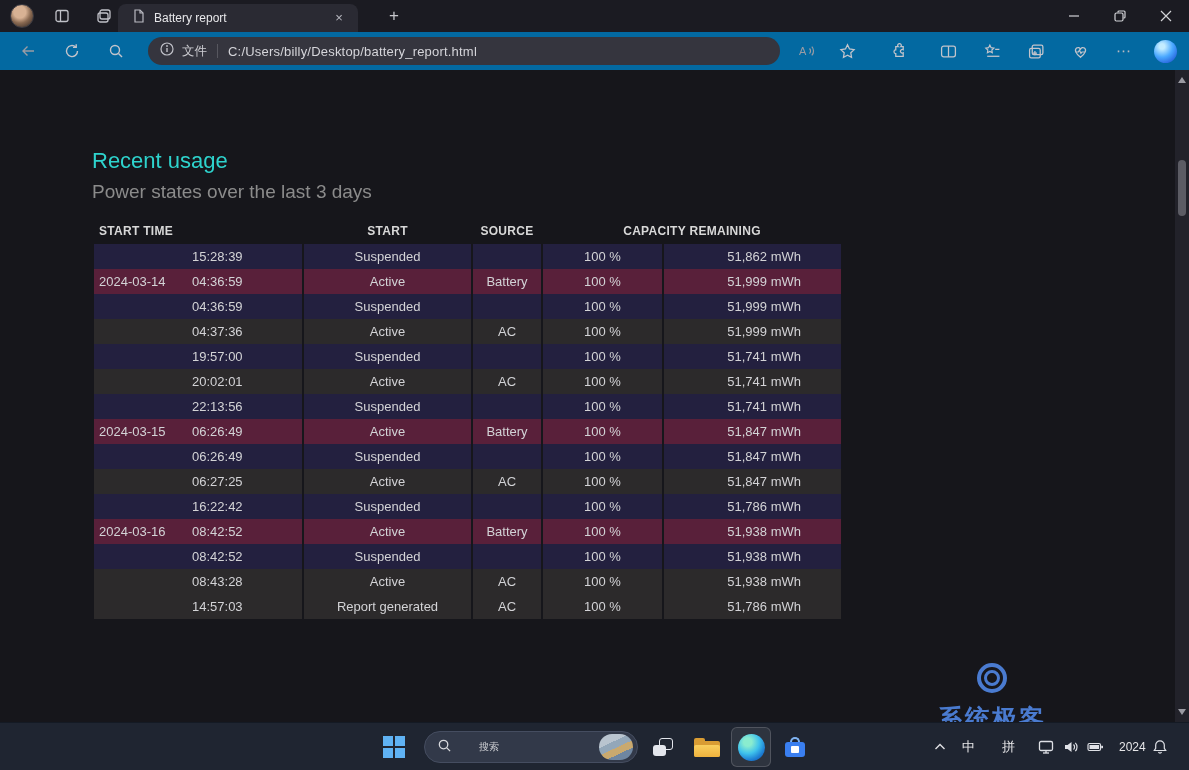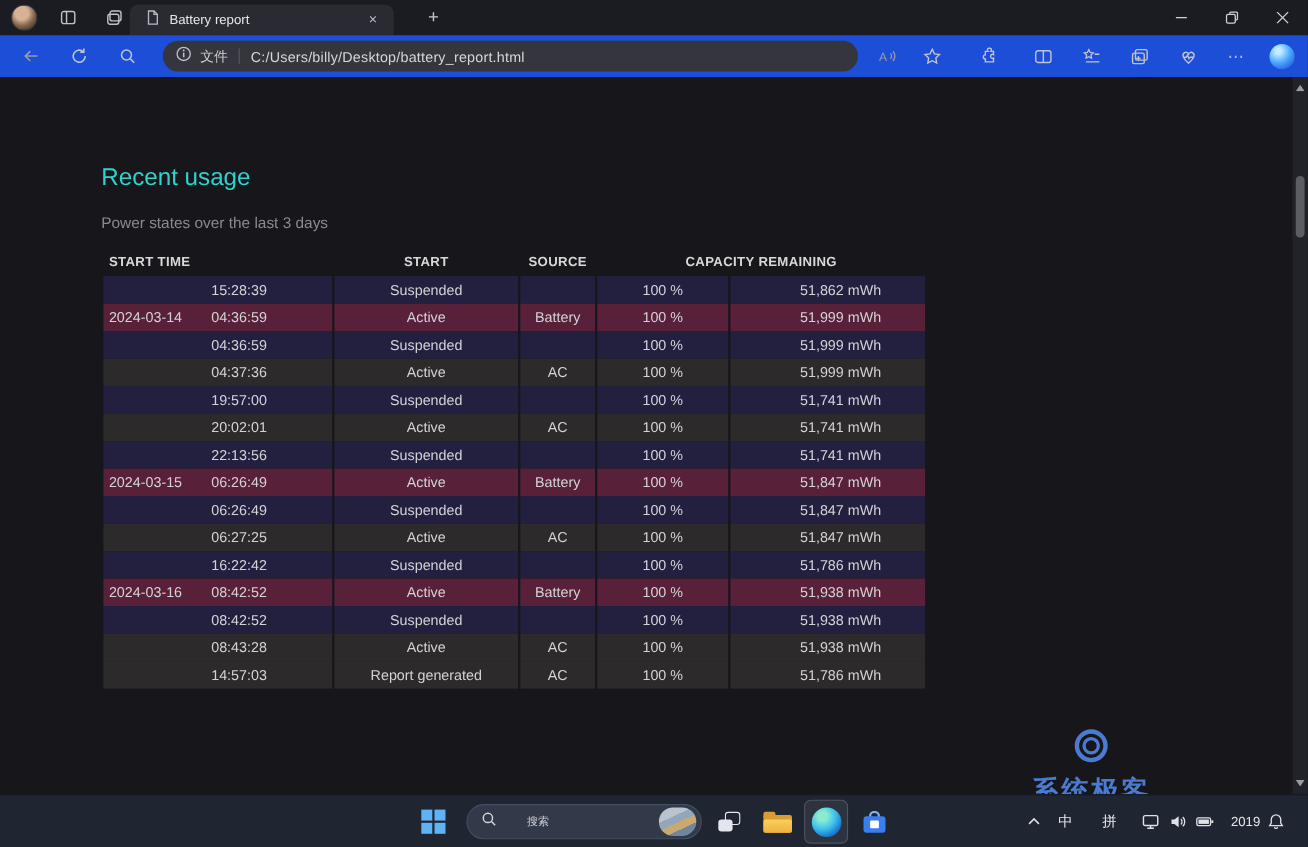--- a/index.html
+++ b/index.html
@@ -18,39 +18,39 @@
          border-radius:8px 8px 0 0; display:flex; align-items:center; padding:0 10px 0 14px; }
   .tab-title { flex:1; margin-left:8px; font-size:12px; color:#e7e7ea; white-space:nowrap; overflow:hidden; }
   .tab-close { width:18px; height:18px; border-radius:4px; color:#b9bac2; font-size:13px; line-height:18px;
                text-align:center; }
   .newtab { position:absolute; left:382px; top:5px; width:24px; height:22px; color:#c6c7cc; font-size:17px;
             text-align:center; line-height:22px; }
   .win-btn { position:absolute; top:0; width:46px; height:31px; display:flex; align-items:center; justify-content:center; }
   .win-min { right:92px; } .win-max { right:46px; } .win-close { right:0; }
 
   
-  .navbar { position:absolute; top:32px; left:0; width:100%; height:38px; background:#1d4ed8; }
+  .navbar { position:absolute; top:32px; left:0; width:100%; height:38px; background:#0369a1; }
   .nav-ic { position:absolute; top:10px; width:18px; height:18px; display:flex; align-items:center; justify-content:center; }
   .ic-back { left:19px; } .ic-refresh { left:63px; } .ic-search { left:107px; }
   .addrbar { position:absolute; left:148px; top:5px; width:632px; height:28px; border-radius:14px;
              background:#35353e; display:flex; align-items:center; padding:0 12px; }
   .addr-label { margin-left:8px; font-size:12.5px; color:#cdcdd2; }
   .addr-div { width:1px; height:14px; background:#57575f; margin:0 10px; }
   .addr-url { font-size:13px; color:#d5d5da; letter-spacing:.2px; }
   .ic-readaloud { left:797px; } .ic-star { left:838px; } .ic-ext { left:890px; }
   .ic-split { left:939px; } .ic-favs { left:983px; } .ic-coll { left:1027px; }
   .ic-ess { left:1071px; } .ic-more { left:1115px; color:#b9bac2; font-size:15px; letter-spacing:1px; }
   .copilot { position:absolute; left:1154px; top:8px; width:23px; height:23px; border-radius:50%;
              background:radial-gradient(circle at 35% 28%, #c3ecff 0 12%, #4aa8ff 48%, #2b6be0 78%, #1c4fb0); }
 
   
   .page { position:absolute; top:70px; left:0; width:100%; height:652px; background:#16161b; }
   .page-content { padding:78px 0 0 92px; }
   .page-title { color:#2ed3cd; font-size:22px; font-weight:500; }
-  .page-subtitle { color:#8b8b8b; font-size:14px; margin-top:20px; }
+  .page-subtitle { color:#8b8b8b; font-size:19px; margin-top:7px; }
   table.usage { border-collapse:separate; border-spacing:2px 0; margin-top:15px; font-size:13px; color:#d3d3d6; }
   .usage th { font-size:12px; color:#d8d8d8; font-weight:700; height:26px; vertical-align:bottom;
               padding-bottom:6px; letter-spacing:.3px; }
   .usage td { height:25px; }
   .th-start, .td-start { width:208px; text-align:left; padding-left:5px; }
   .td-start .date { display:inline-block; width:93px; }
   .th-state, .td-state { width:167px; text-align:center; }
   .th-source, .td-source { width:68px; text-align:center; }
   .td-pct { width:119px; text-align:center; }
   .td-mwh { width:177px; text-align:right; padding-right:40px; }
@@ -445,21 +445,21 @@
           <path d="M10.5 5.5 a3.5 3.5 0 0 1 0 5 M12.3 3.8 a6 6 0 0 1 0 8.4" fill="none" stroke="#dfe1e6" stroke-width="1.2"></path>
         </svg>
     </div>
     <div class="tray-ic" style="left:1085px;">
       <svg width="17" height="16" viewBox="0 0 17 16">
           <rect x="1" y="4.5" width="12.5" height="7" rx="1.5" fill="none" stroke="#dfe1e6" stroke-width="1.2"></rect>
           <rect x="14.2" y="6.8" width="1.8" height="2.4" fill="#dfe1e6"></rect>
           <rect x="2.5" y="6" width="9.5" height="4" fill="#dfe1e6"></rect>
         </svg>
     </div>
-    <span class="tray-date">2019</span>
+    <span class="tray-date">2024</span>
     <div class="tray-ic" style="left:1150px;">
       <svg width="16" height="16" viewBox="0 0 16 16">
           <path d="M8 1.8 a4.3 4.3 0 0 1 4.3 4.3 v3.2 l1.4 2.2 H2.3 l1.4-2.2 V6.1 A4.3 4.3 0 0 1 8 1.8 z" fill="none" stroke="#dfe1e6" stroke-width="1.2"></path>
           <path d="M6.5 13 a1.6 1.6 0 0 0 3 0" fill="none" stroke="#dfe1e6" stroke-width="1.2"></path>
         </svg>
     </div>
   </div>
 
 </div>
 

